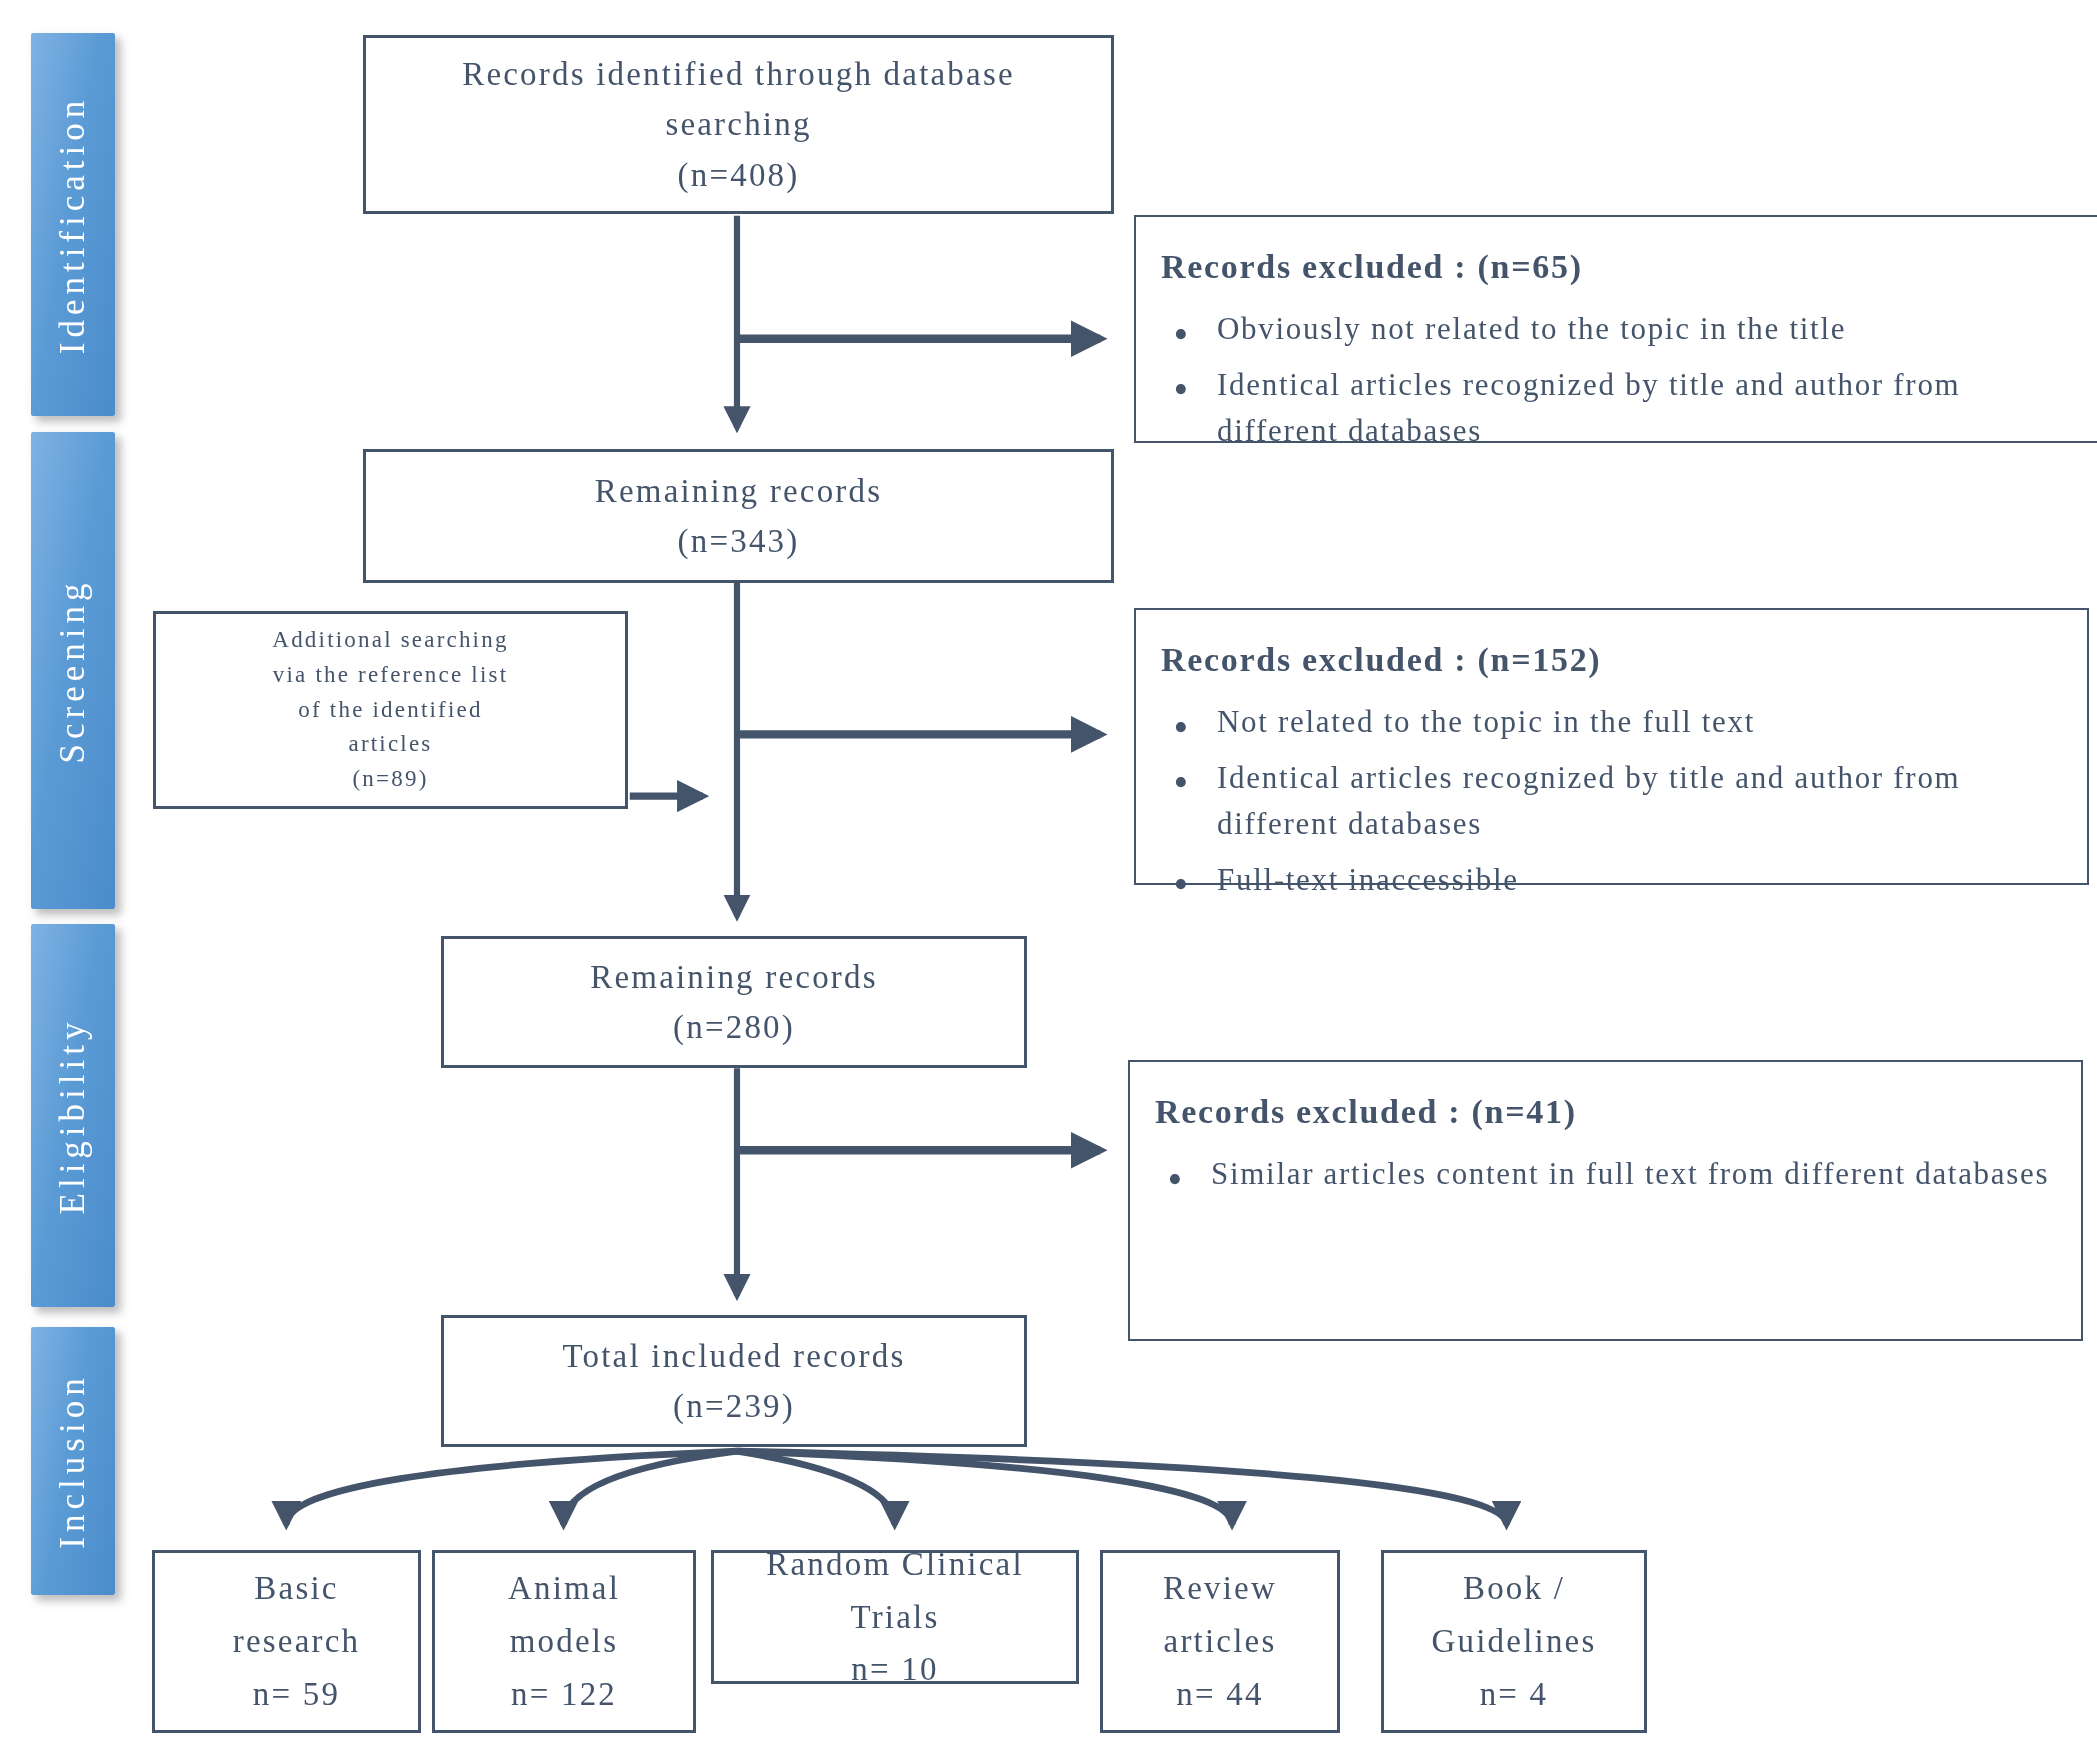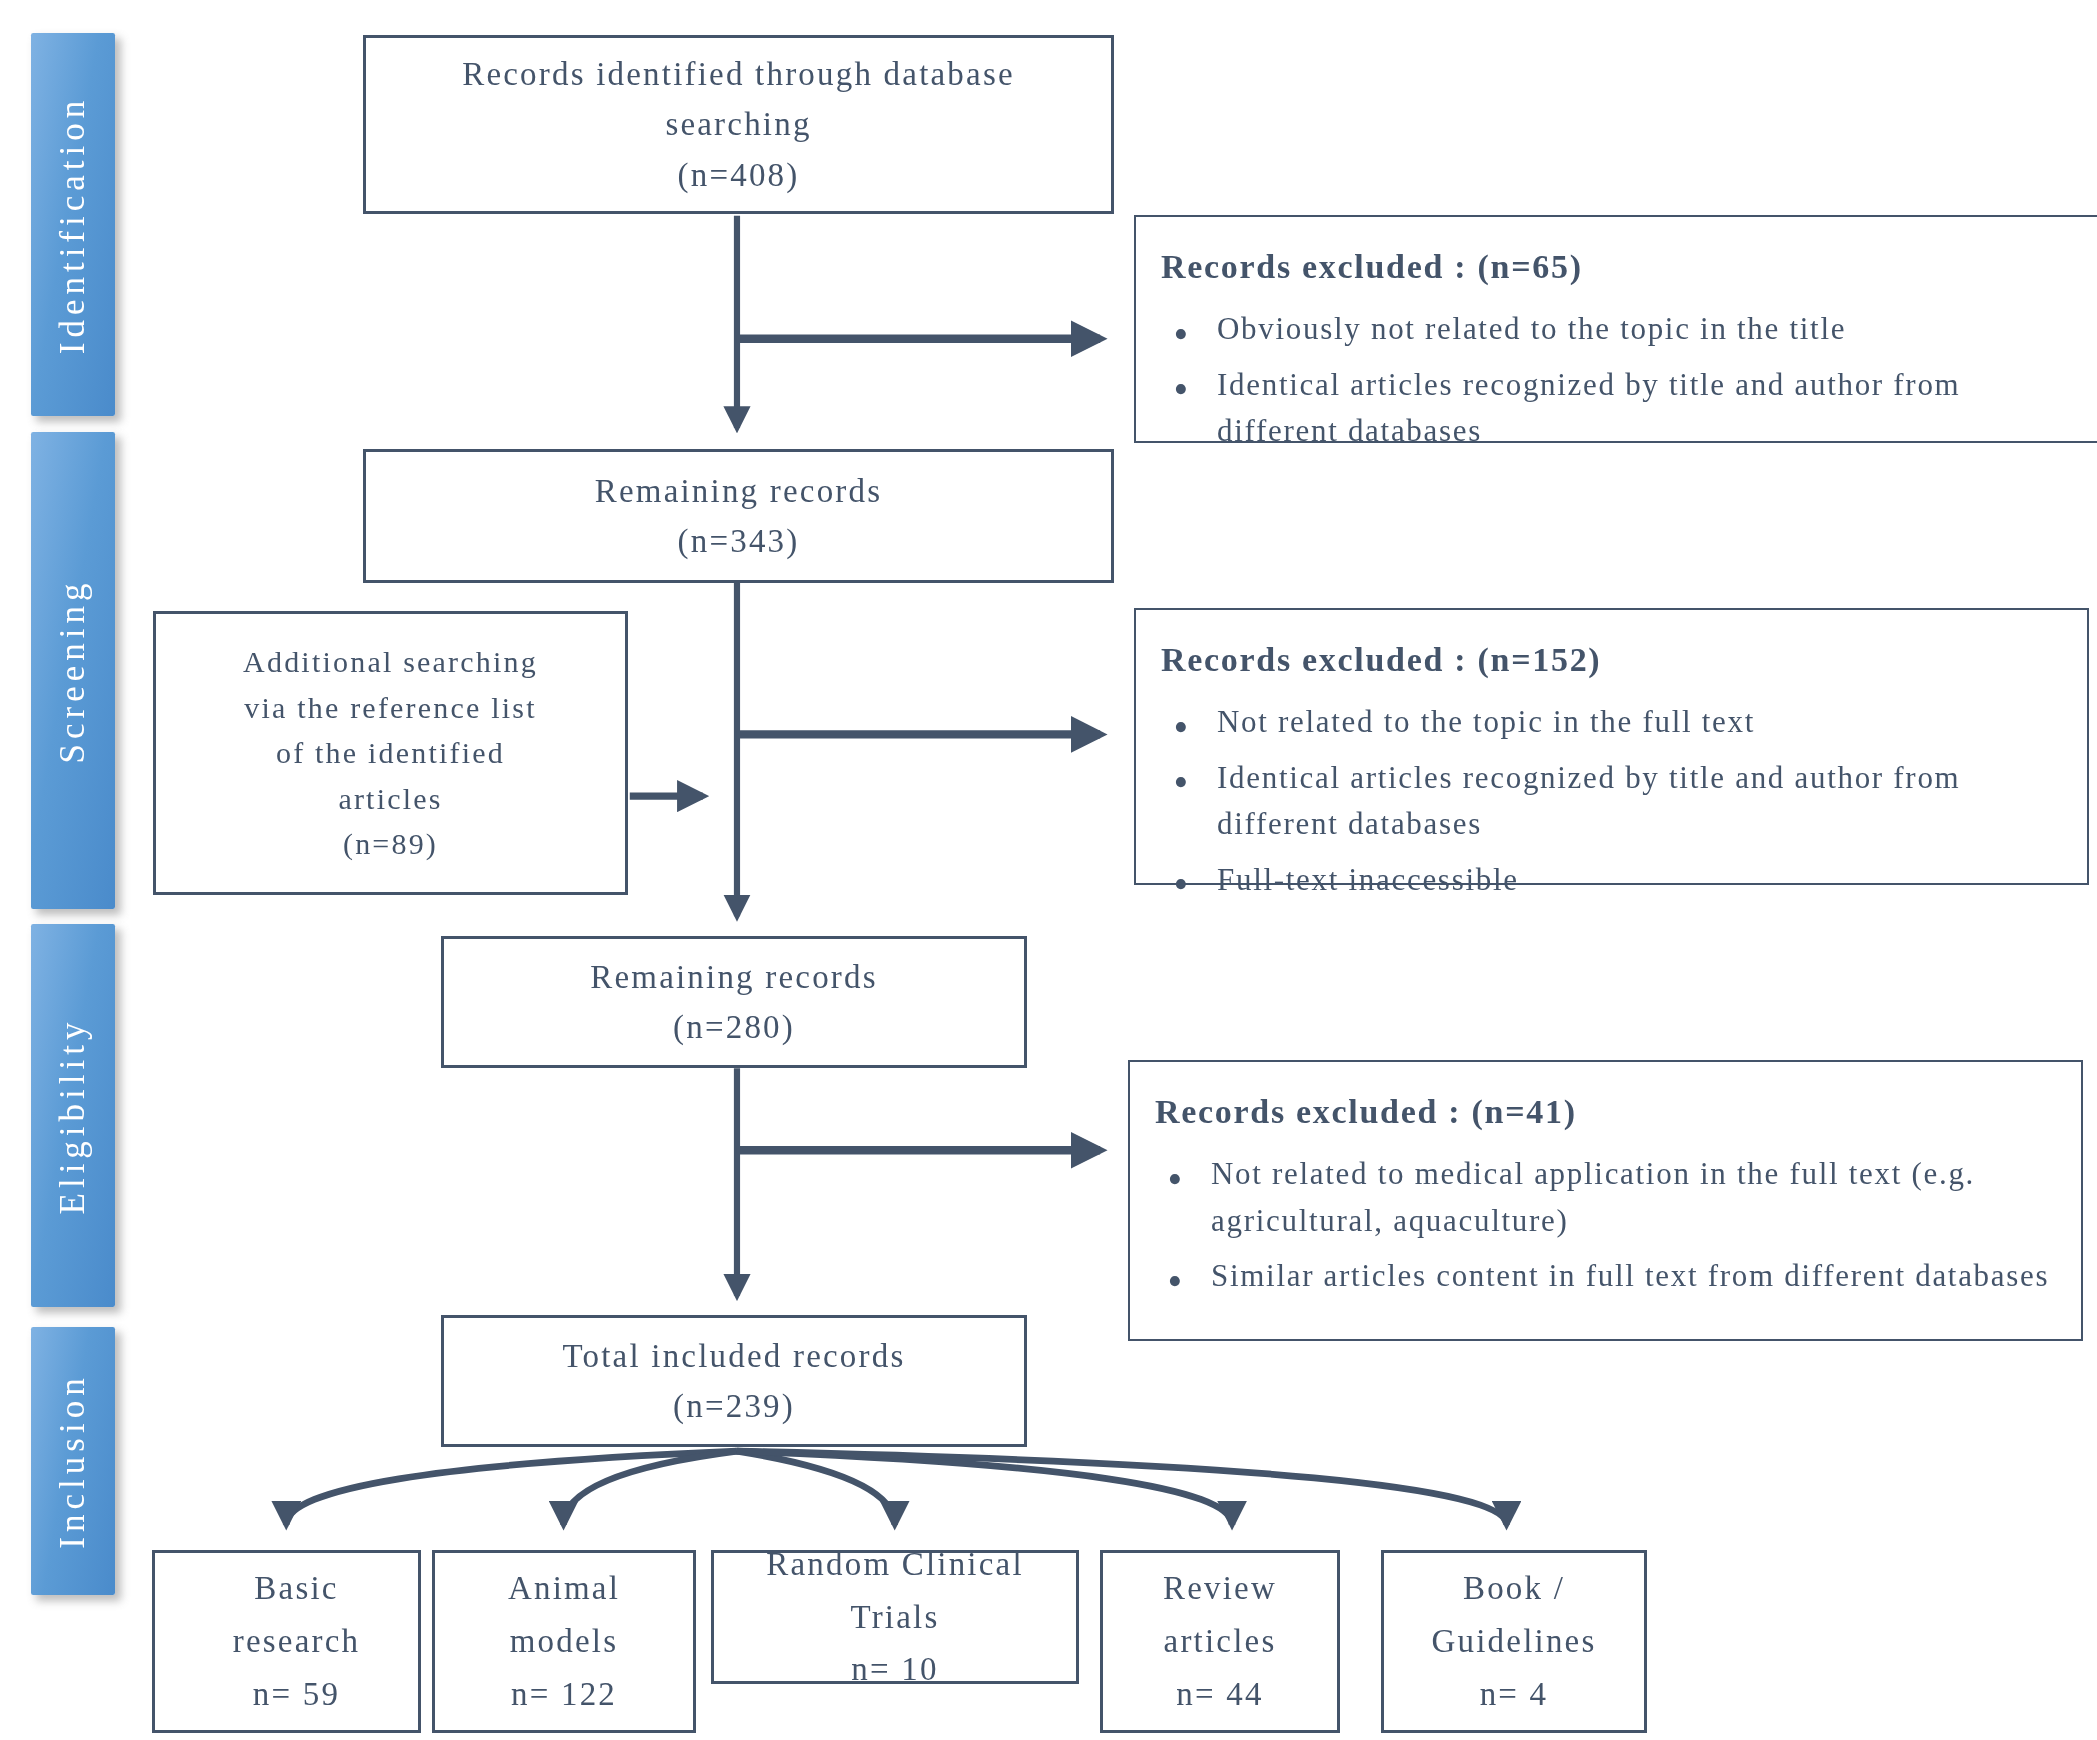--- a/index.html
+++ b/index.html
@@ -120,21 +120,21 @@
       <li>Obviously not related to the topic in the title</li>
       <li>Identical articles recognized by title and author from different databases</li>
     </ul>
   </div>
 
   <div class="flowbox" style="left:363px;top:449px;width:751px;height:134px;">
     <div>Remaining records</div>
     <div>(n=343)</div>
   </div>
 
-  <div class="flowbox" style="left:153px;top:611px;width:475px;height:284px;font-size:30px;">
+  <div class="flowbox" style="left:153px;top:611px;width:475px;height:198px;font-size:23px;">
     <div>Additional searching</div>
     <div>via the reference list</div>
     <div>of the identified</div>
     <div>articles</div>
     <div>(n=89)</div>
   </div>
 
   <div class="exclbox" style="left:1134px;top:608px;width:955px;height:277px;">
     <div class="excl-title">
       <span>Records excluded :</span>
@@ -151,21 +151,20 @@
     <div>Remaining records</div>
     <div>(n=280)</div>
   </div>
 
   <div class="exclbox" style="left:1128px;top:1060px;width:955px;height:281px;">
     <div class="excl-title">
       <span>Records excluded :</span>
       <span class="cnt">(n=41)</span>
     </div>
     <ul>
-      <li>Not related to medical application in the full text (e.g. agricultural, aquaculture)</li>
       <li>Similar articles content in full text from different databases</li>
     </ul>
   </div>
 
   <div class="flowbox" style="left:441px;top:1315px;width:586px;height:132px;">
     <div>Total included records</div>
     <div>(n=239)</div>
   </div>
 
   <div class="flowbox" style="left:152px;top:1550px;width:269px;height:183px;line-height:1.6;padding-left:20px;">

